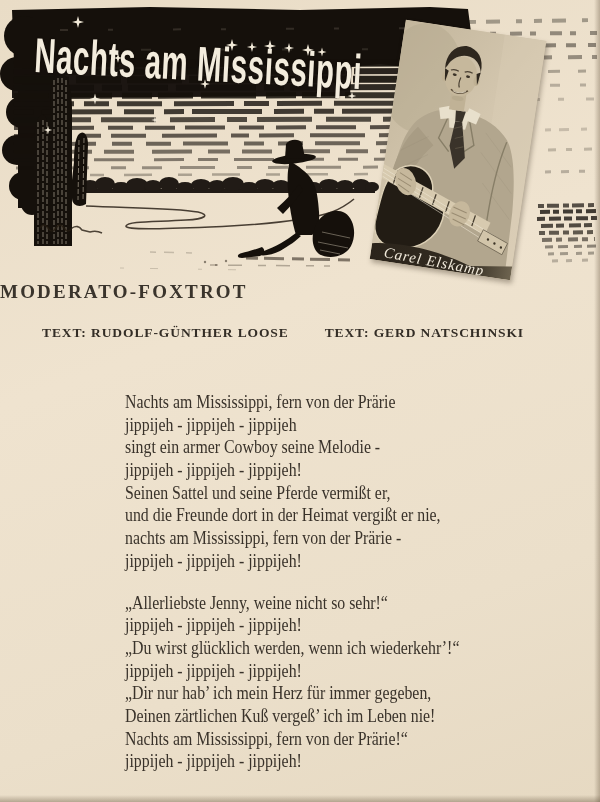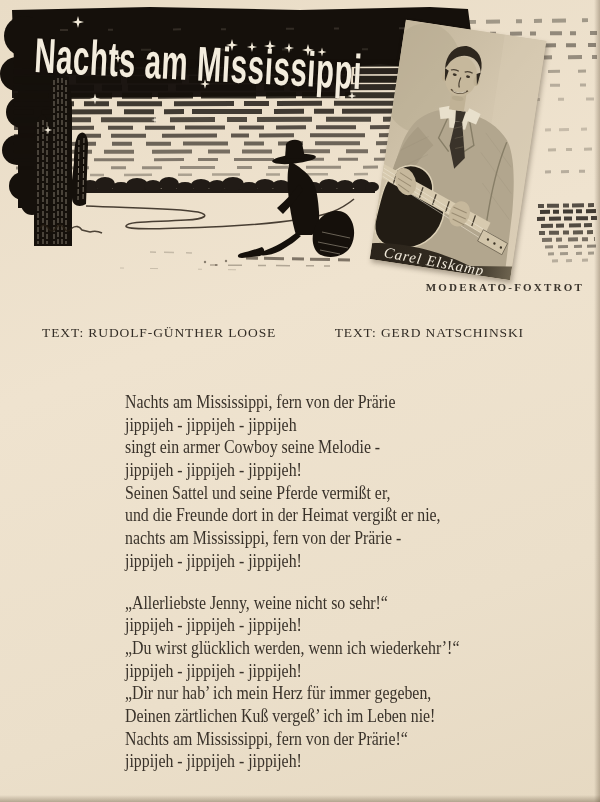--- a/index.html
+++ b/index.html
@@ -22,27 +22,27 @@
     transform:rotate(3deg) scaleX(.6);transform-origin:left top;
     text-shadow:0 0 2px rgba(20,14,8,.6);
   }
   .artist-photo{
     position:absolute;left:387px;top:29px;width:142px;height:242px;z-index:4;
     transform:rotate(8.6deg);
     box-shadow:2px 3px 5px rgba(50,38,22,.35);
     overflow:hidden;background:#d0c3aa;
   }
   .tempo{
-    position:absolute;left:16px;top:281px;width:568px;text-align:right;
-    font-size:11px;letter-spacing:2.2px;color:#3a342c;font-weight:bold;
+    position:absolute;left:0;top:281px;width:568px;text-align:left;
+    font-size:19px;letter-spacing:2.2px;color:#3a342c;font-weight:bold;
   }
   .credits{
     position:absolute;left:42px;top:325px;width:482px;
     display:flex;justify-content:space-between;
-    font-size:13.5px;letter-spacing:.9px;color:#332d26;font-weight:normal;
+    font-size:13.5px;letter-spacing:.9px;color:#332d26;font-weight:bold;
     white-space:nowrap;
     text-align:right;
   }
   .lyrics{
     position:absolute;left:125px;top:391px;
     font-size:18px;color:#39322a;
     transform:scaleX(.88);transform-origin:left top;
   }
   .lyric-line{height:22.7px;line-height:22.7px;white-space:nowrap;}
   .verse-2{margin-top:19px;}

